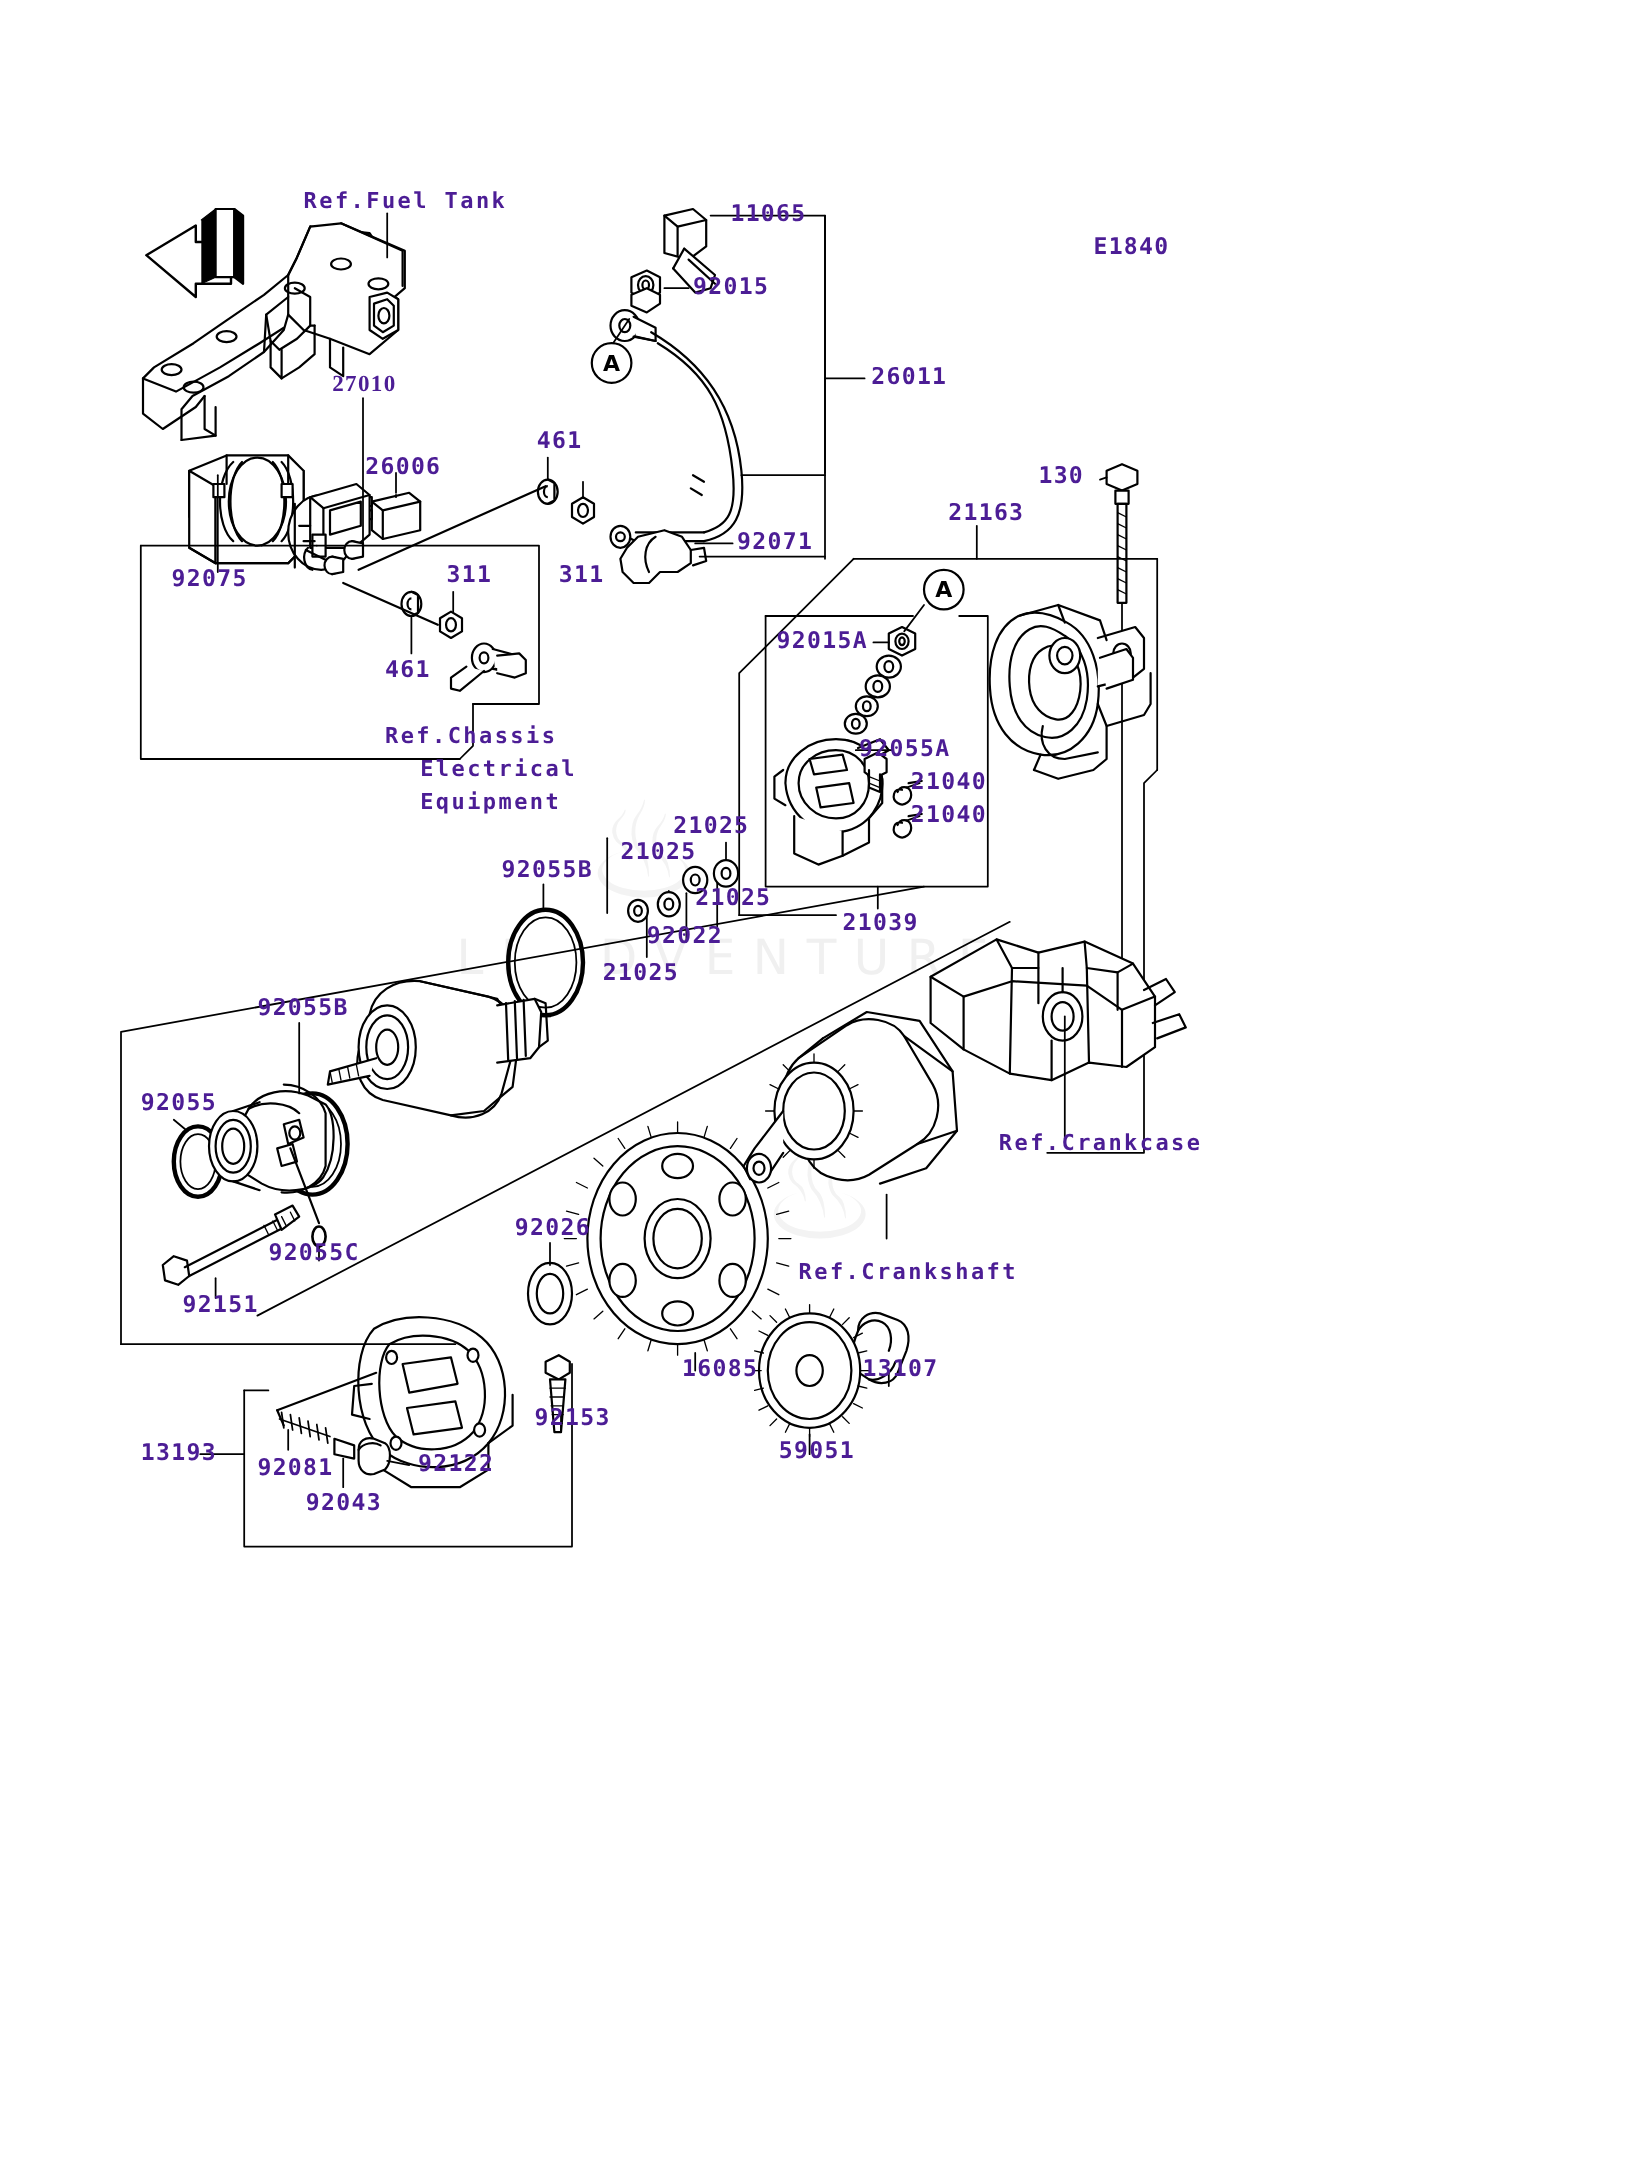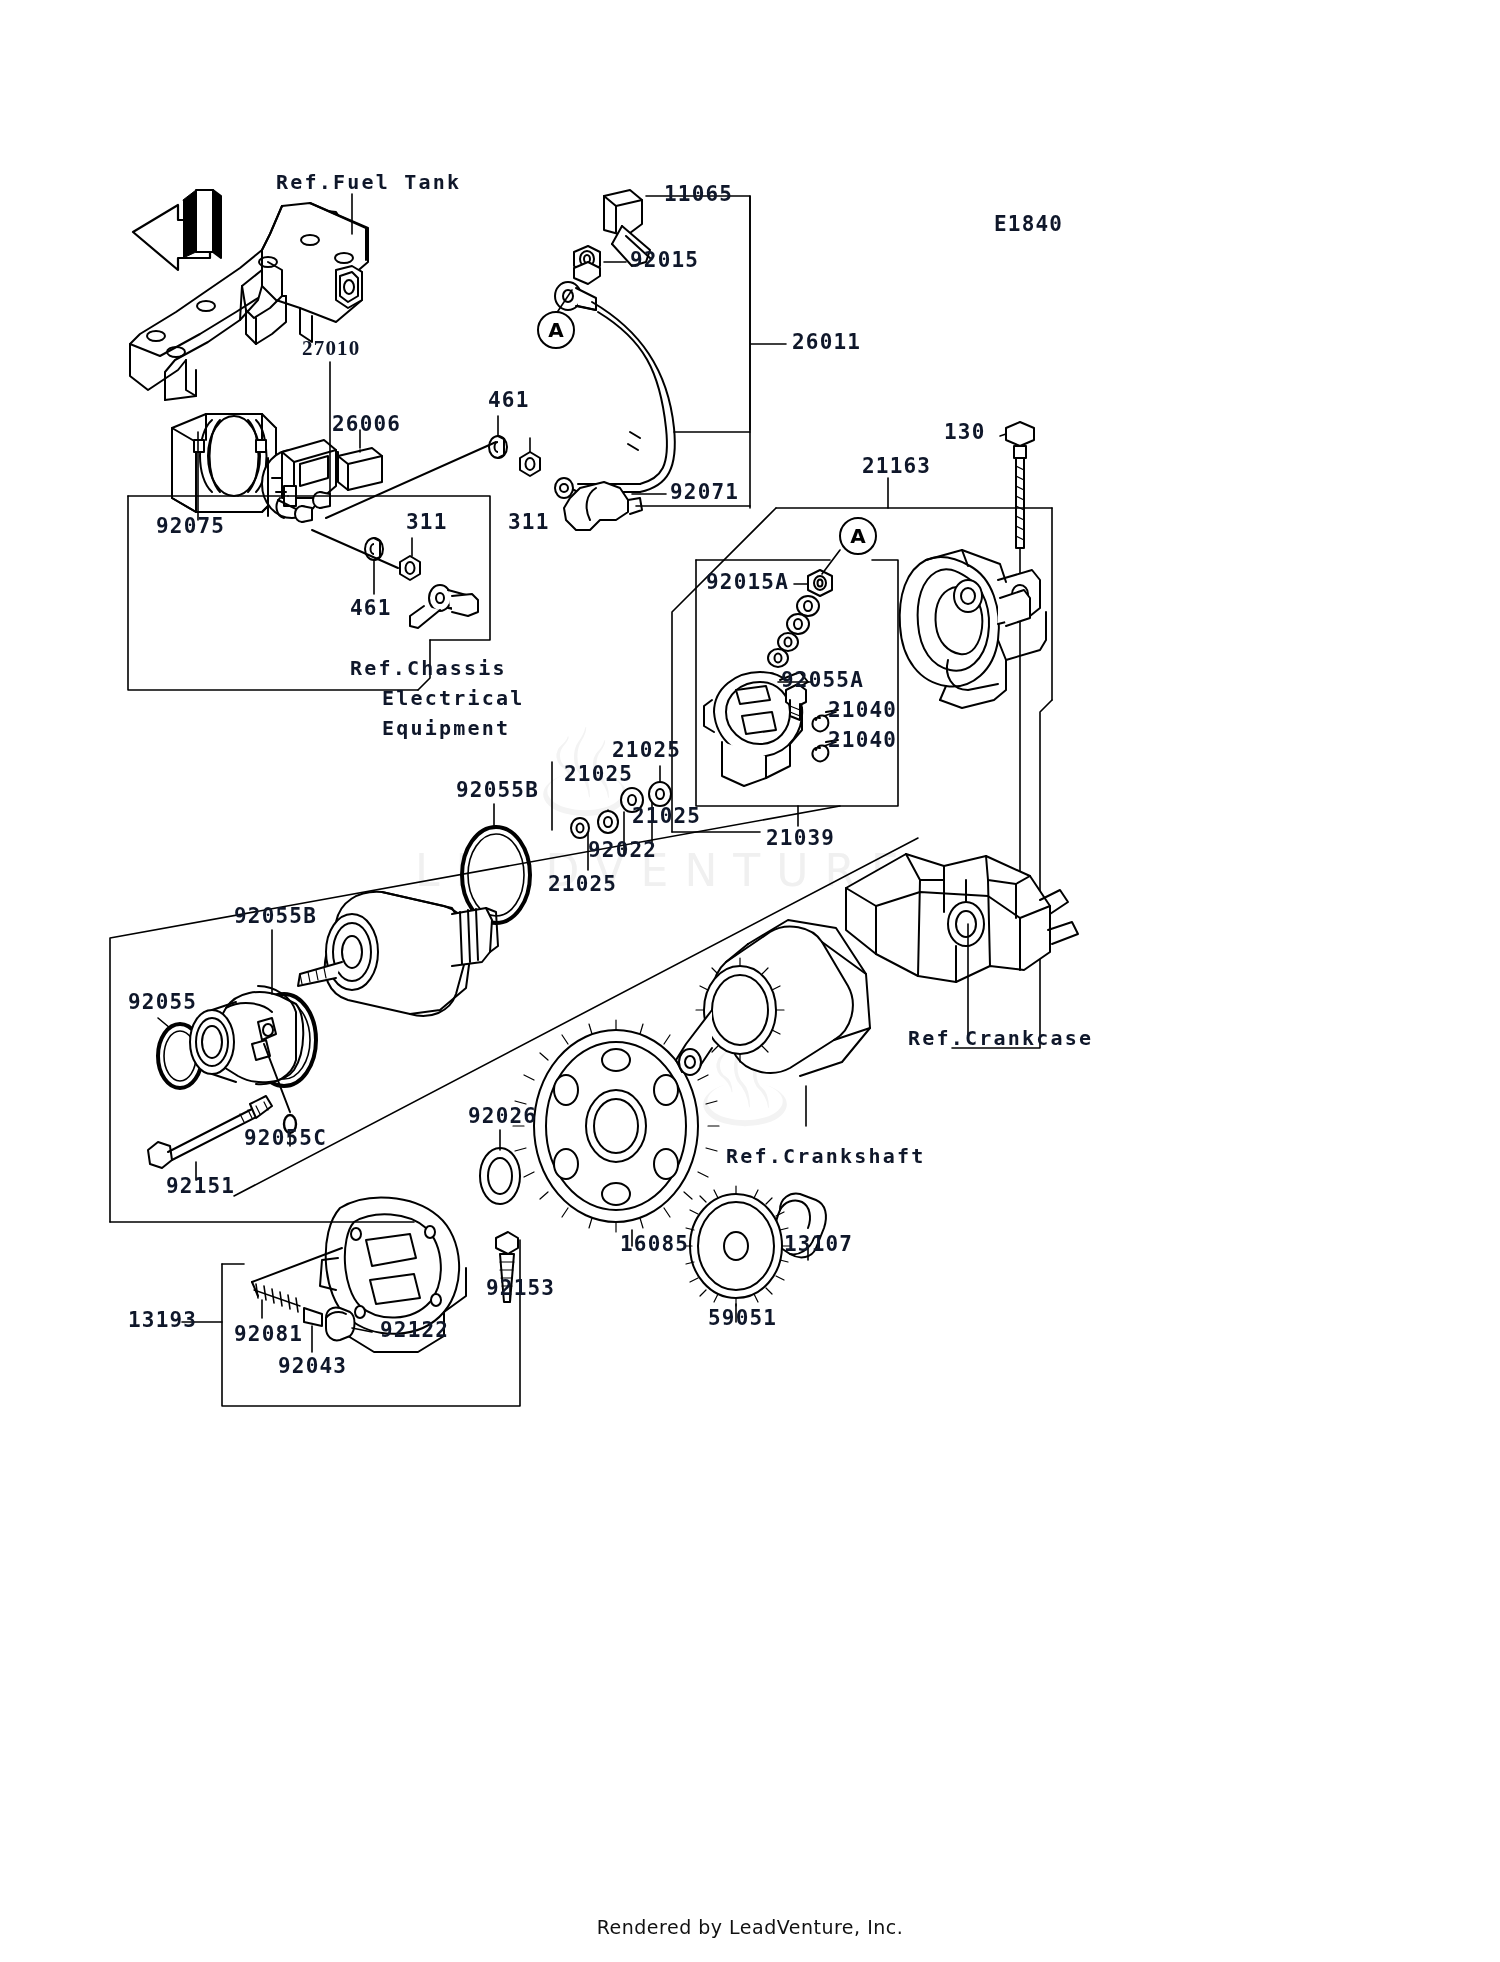--- a/index.html
+++ b/index.html
@@ -10,21 +10,21 @@
     color:#000;
   }
   #sheet{position:absolute;left:0;top:0;width:1500px;height:1962px;}
   svg.layer{position:absolute;left:0;top:0;width:1500px;height:1962px;overflow:visible;}
   .lbl{
     position:absolute;
     font-family:"DejaVu Sans Mono","Liberation Mono",monospace;
     font-weight:bold;
     font-size:21px;
     letter-spacing:1.5px;
-    color:#0f172a;
+    color:#4c1d95;
     white-space:nowrap;
     line-height:1.0;
   }
   .lbl.ref{
     font-weight:bold;
     font-size:20px;
     letter-spacing:2.2px;
   }
   .lbl.code{font-size:21px;letter-spacing:1.2px;}
   .circA{
@@ -687,15 +687,14 @@
 
   <div class="lbl ref" style="left:908px;top:1028px;">Ref.Crankcase</div>
 
   <div class="lbl ref" style="left:726px;top:1146px;">Ref.Crankshaft</div>
 
   <div class="lbl code" style="left:994px;top:174px;margin-top:40px;">E1840</div>
 
   <div class="circA" style="left:537px;top:311px;">A</div>
   <div class="circA" style="left:839px;top:517px;">A</div>
 
-  <div class="footer">Rendered by LeadVenture, Inc.</div>
 
 </div>
 
 </body></html>

